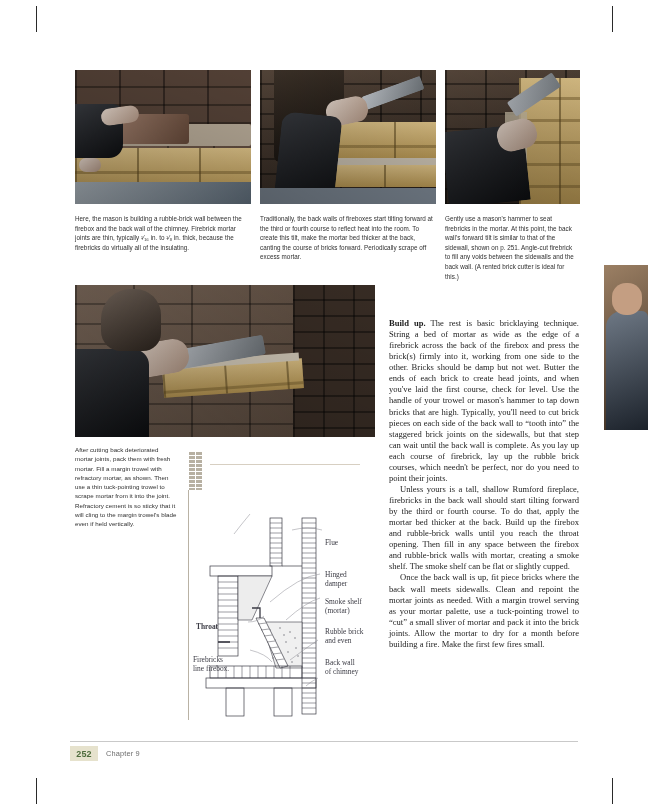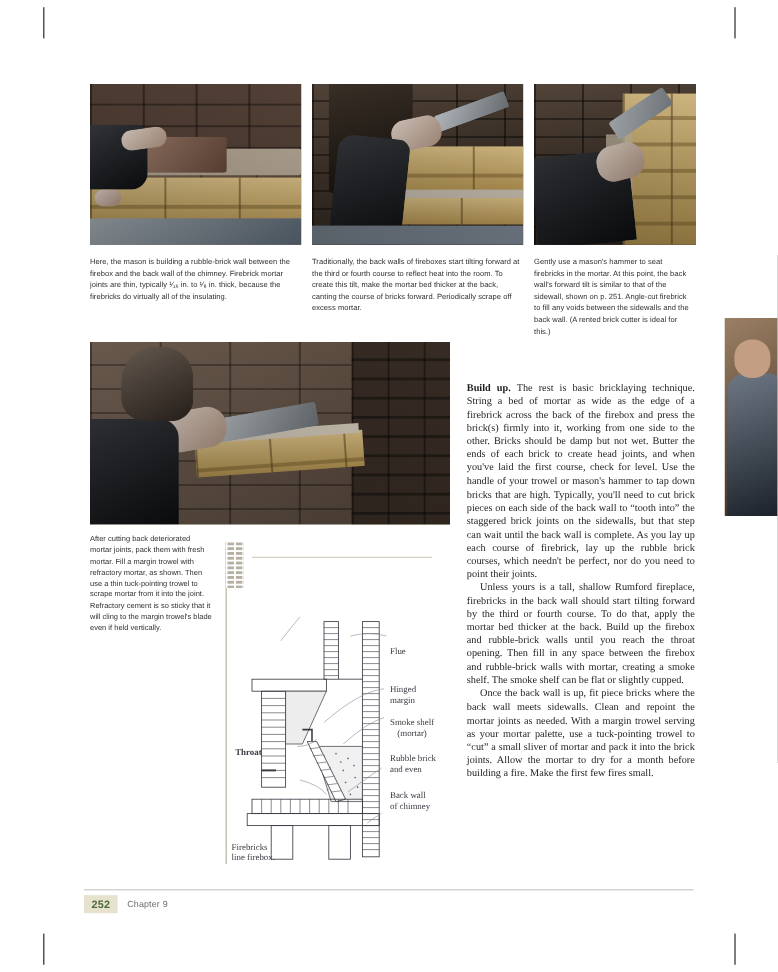--- a/index.html
+++ b/index.html
@@ -390,27 +390,27 @@
           <path d="M128 188 Q120 192 116 196"></path>
           <path d="M58 132 Q68 132 74 126"></path>
           <path d="M60 160 Q76 164 82 172"></path>
         </g>
       </g>
     </svg>
   </div>
 
   <div class="dlabel" style="left:325px; top:538px;">Flue</div>
   <div class="dlabel" style="left:325px; top:570px; white-space:pre-line;">Hinged
-margin</div>
-  <div class="dlabel" style="left:325px; top:597px; white-space:pre-line;text-align:center;">Smoke shelf
+damper</div>
+  <div class="dlabel" style="left:325px; top:597px; white-space:pre-line;">Smoke shelf
 (mortar)</div>
   <div class="dlabel" style="left:325px; top:627px; white-space:pre-line;">Rubble brick
 and even</div>
   <div class="dlabel" style="left:196px; top:622px;font-weight:bold;">Throat</div>
-  <div class="dlabel" style="left:193px; top:655px; white-space:pre-line;margin-top:46px;">Firebricks
+  <div class="dlabel" style="left:193px; top:655px; white-space:pre-line;">Firebricks
 line firebox.</div>
   <div class="dlabel" style="left:325px; top:658px; white-space:pre-line;">Back wall
 of chimney</div>
 
   <div class="bodycol" style="left:389px; top:318px; width:190px;">
     <p class="noindent">
       <b>Build up.</b><span> The rest is basic bricklaying technique. String a bed of mortar as wide as the edge of a firebrick across the back of the firebox and press the brick(s) firmly into it, working from one side to the other. Bricks should be damp but not wet. Butter the ends of each brick to create head joints, and when you've laid the first course, check for level. Use the handle of your trowel or mason's hammer to tap down bricks that are high. Typically, you'll need to cut brick pieces on each side of the back wall to “tooth into” the staggered brick joints on the sidewalls, but that step can wait until the back wall is complete. As you lay up each course of firebrick, lay up the rubble brick courses, which needn't be perfect, nor do you need to point their joints.</span>
     </p>
     <p>Unless yours is a tall, shallow Rumford fireplace, firebricks in the back wall should start tilting forward by the third or fourth course. To do that, apply the mortar bed thicker at the back. Build up the firebox and rubble-brick walls until you reach the throat opening. Then fill in any space between the firebox and rubble-brick walls with mortar, creating a smoke shelf. The smoke shelf can be flat or slightly cupped.</p>
     <p>Once the back wall is up, fit piece bricks where the back wall meets sidewalls. Clean and repoint the mortar joints as needed. With a margin trowel serving as your mortar palette, use a tuck-pointing trowel to “cut” a small sliver of mortar and pack it into the brick joints. Allow the mortar to dry for a month before building a fire. Make the first few fires small.</p>

